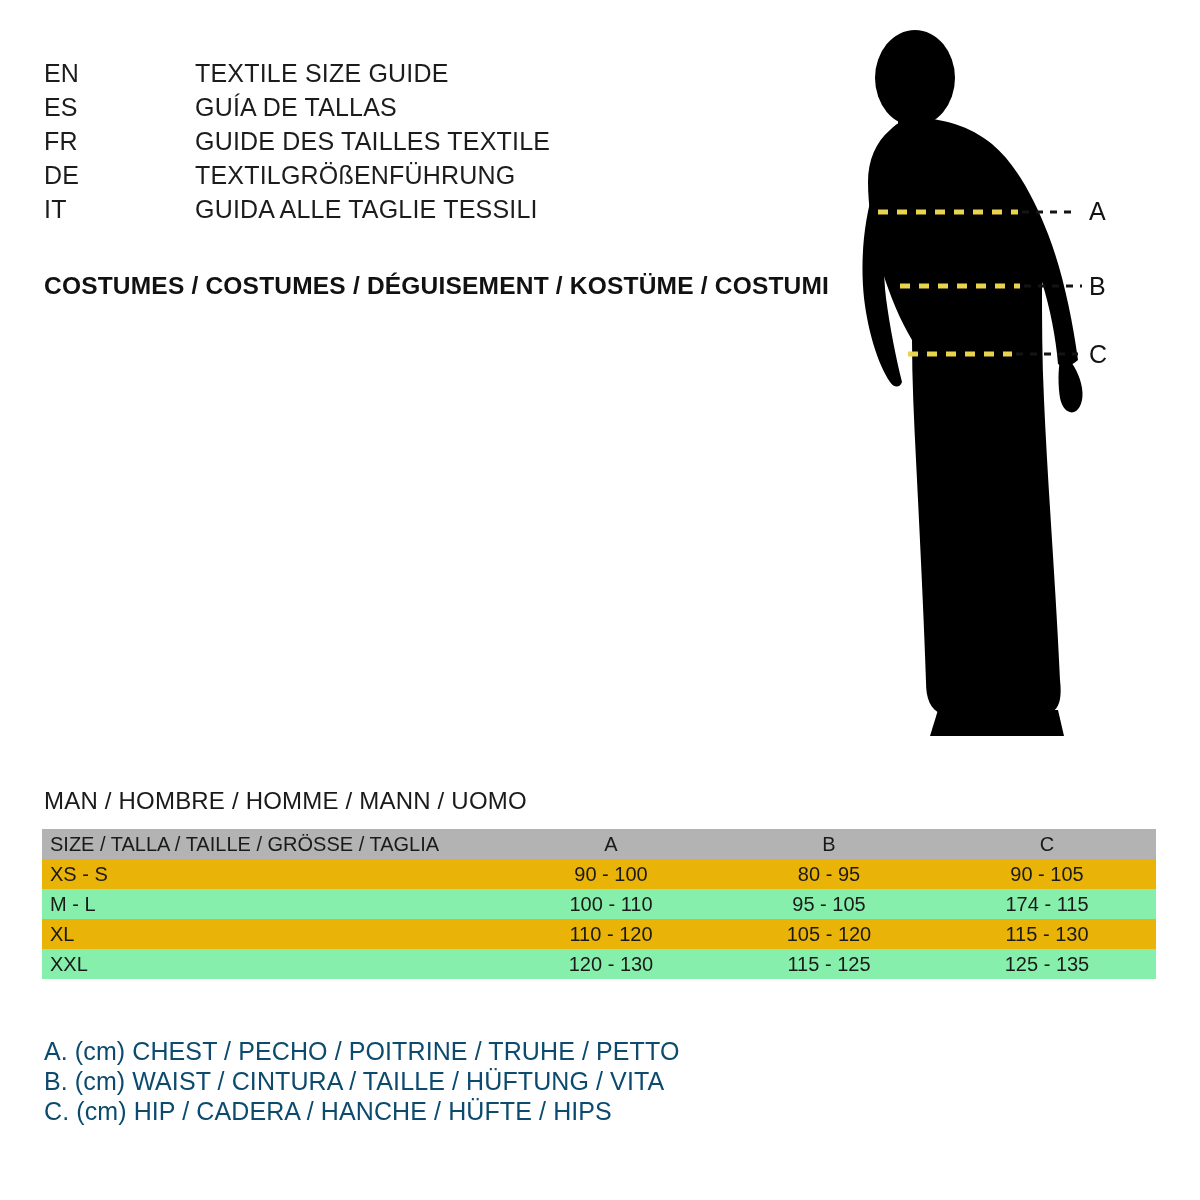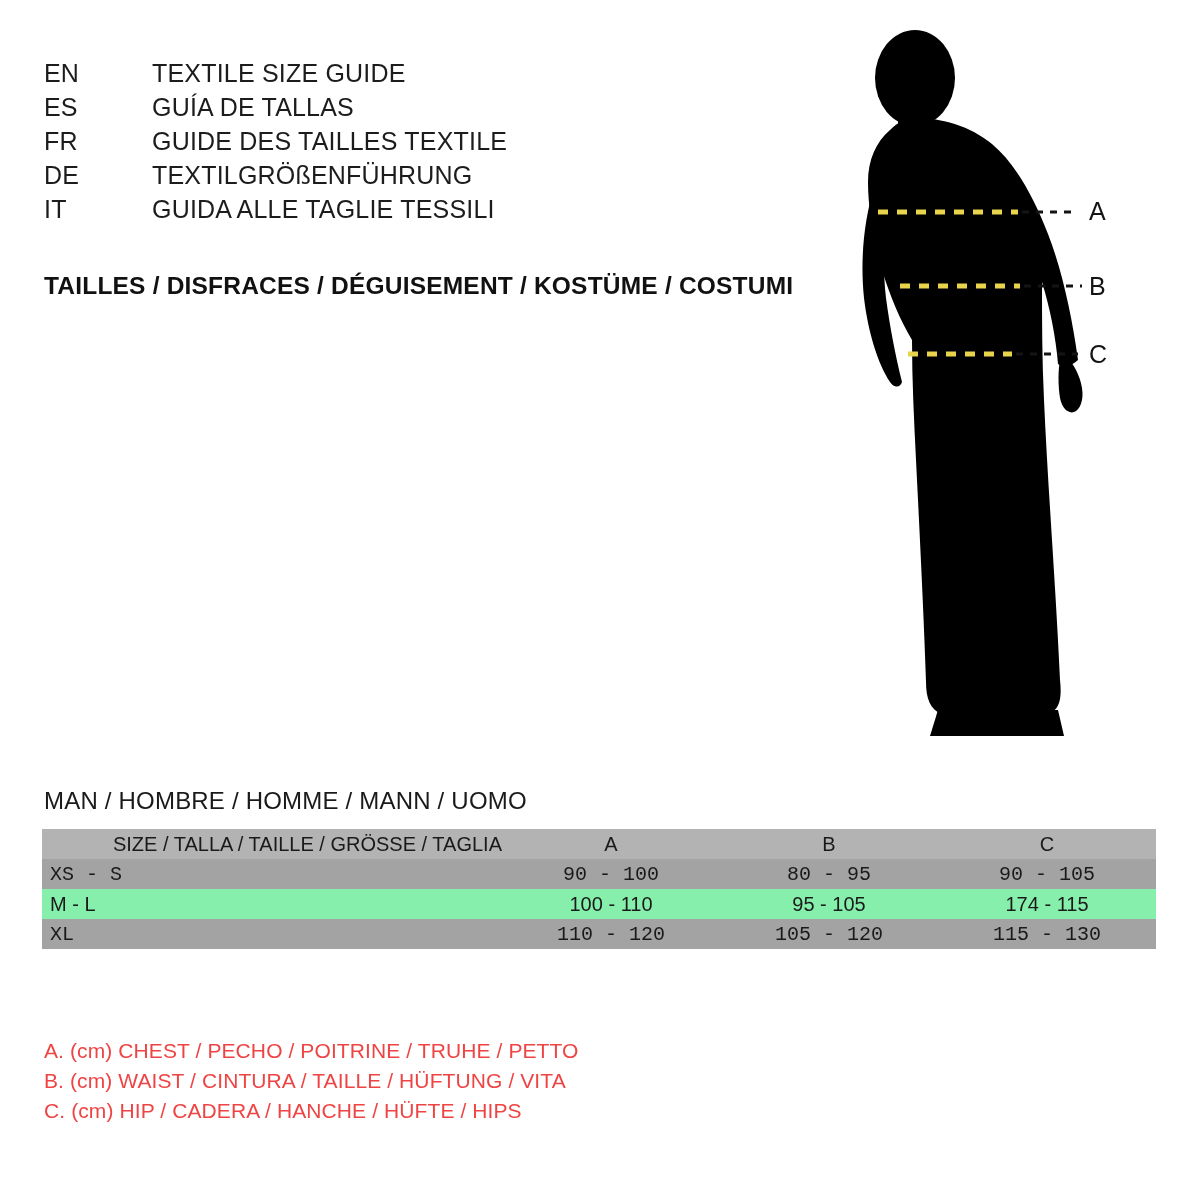--- a/index.html
+++ b/index.html
@@ -23,20 +23,21 @@
     top: 56px;
     width: 760px;
   }
   .lang-row {
     display: flex;
     align-items: baseline;
     font-size: 25px;
     line-height: 34px;
     letter-spacing: 0.2px;
     color: #1c1c1c;
+    gap: 43px;
   }
   .lang-code {
     width: 60px;
     flex: 0 0 60px;
   }
   .lang-text {
     flex: 1 1 auto;
     margin-left: 48px;
   }
 
@@ -94,31 +95,30 @@
   table.size-table td {
     padding: 0;
     height: 30px;
     font-weight: normal;
     color: #1a1a1a;
   }
   table.size-table thead th {
     background: #b3b3b3;
   }
   table.size-table thead th.col-label {
-    text-align: right;
+    text-align: left;
     padding-left: 8px;
     font-size: 20px;
   }
   table.size-table thead th.col-val {
     text-align: center;
     font-size: 20px;
   }
   table.size-table tbody tr.row-odd td {
-    background: #a3a3a3;
-    font-family: Liberation Mono, monospace;
+    background: #eab308;
   }
   table.size-table tbody tr.row-even td {
     background: #86efac;
   }
   table.size-table tbody td.size-name {
     text-align: left;
     padding-left: 8px;
   }
   table.size-table tbody td.measure {
     text-align: center;
@@ -129,23 +129,23 @@
   col.c-c { width: 218px; }
 
   
   .legend {
     position: absolute;
     left: 44px;
     top: 1036px;
     width: 800px;
   }
   .legend-line {
-    font-size: 21px;
+    font-size: 25px;
     line-height: 30px;
-    color: #ef4444;
+    color: #0c4a6e;
     letter-spacing: 0.1px;
   }
 </style>
 </head>
 <body>
 
 <div class="lang-block">
   <div class="lang-row">
     <span class="lang-code">EN</span>
     <span class="lang-text">TEXTILE SIZE GUIDE</span>
@@ -161,21 +161,21 @@
   <div class="lang-row">
     <span class="lang-code">DE</span>
     <span class="lang-text">TEXTILGRÖßENFÜHRUNG</span>
   </div>
   <div class="lang-row">
     <span class="lang-code">IT</span>
     <span class="lang-text">GUIDA ALLE TAGLIE TESSILI</span>
   </div>
 </div>
 
-<div class="costumes-line">TAILLES / DISFRACES / DÉGUISEMENT / KOSTÜME / COSTUMI</div>
+<div class="costumes-line">COSTUMES / COSTUMES / DÉGUISEMENT / KOSTÜME / COSTUMI</div>
 
 <div class="figure-area">
   <svg width="340" height="740" viewBox="0 0 340 740" xmlns="http://www.w3.org/2000/svg">
     <g>
 
       <ellipse cx="95" cy="58" rx="40" ry="48" fill="#000000"></ellipse>
 
       <rect x="78" y="92" width="36" height="30" fill="#000000"></rect>
 
       <path fill="#000000" d="
@@ -274,20 +274,26 @@
       <td class="measure">100 - 110</td>
       <td class="measure">95 - 105</td>
       <td class="measure">174 - 115</td>
     </tr>
     <tr class="row-odd">
       <td class="size-name">XL</td>
       <td class="measure">110 - 120</td>
       <td class="measure">105 - 120</td>
       <td class="measure">115 - 130</td>
     </tr>
+    <tr class="row-even">
+      <td class="size-name">XXL</td>
+      <td class="measure">120 - 130</td>
+      <td class="measure">115 - 125</td>
+      <td class="measure">125 - 135</td>
+    </tr>
   </tbody>
 </table>
 
 <div class="legend">
   <div class="legend-line">A. (cm) CHEST / PECHO / POITRINE / TRUHE / PETTO</div>
   <div class="legend-line">B. (cm) WAIST / CINTURA / TAILLE / HÜFTUNG / VITA</div>
   <div class="legend-line">C. (cm) HIP / CADERA / HANCHE / HÜFTE / HIPS</div>
 </div>
 
 </body></html>

